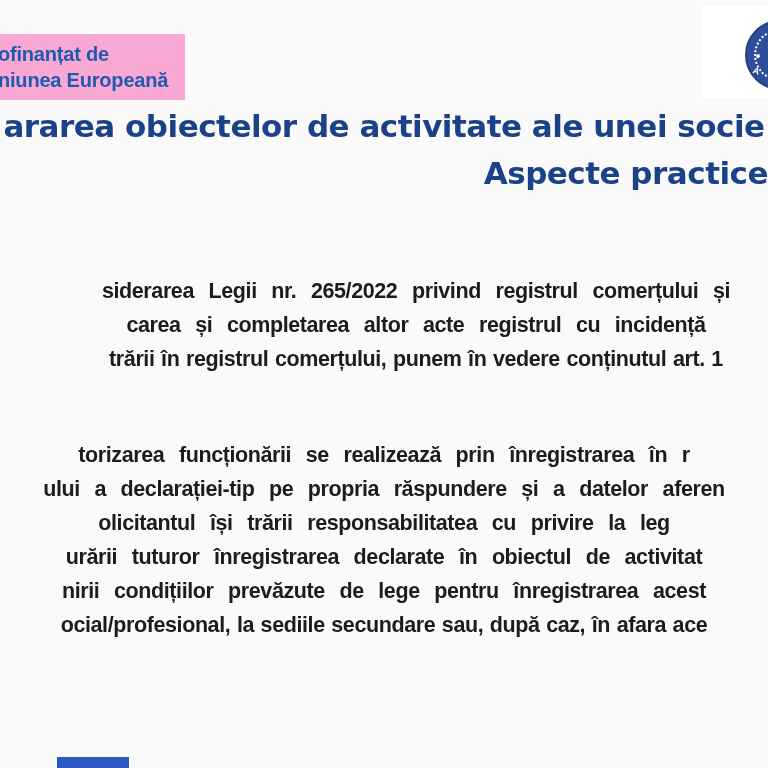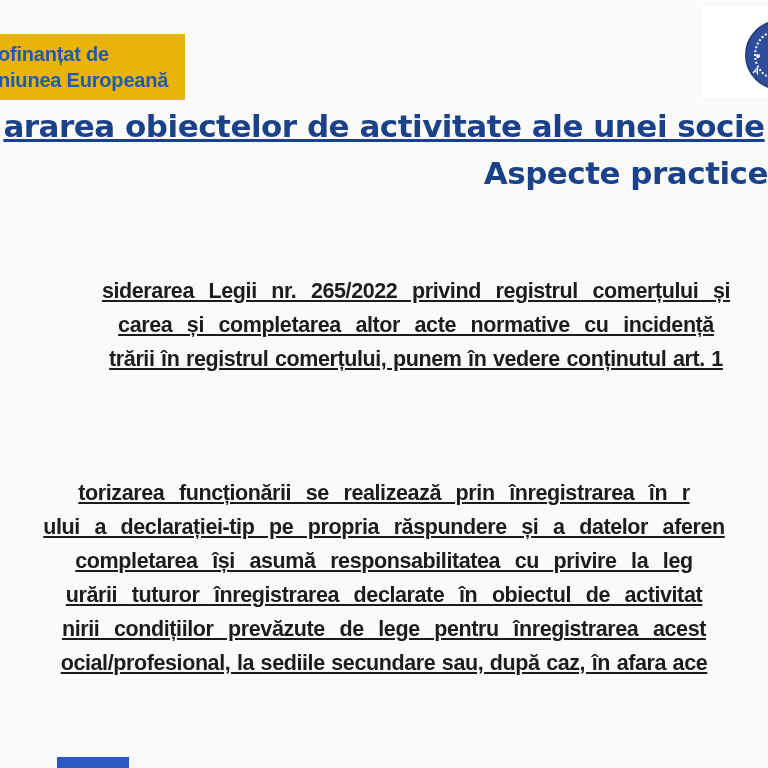--- a/index.html
+++ b/index.html
@@ -8,21 +8,21 @@
     background:#fafafa;
     overflow:hidden;
     position:relative;
     font-family:"Liberation Sans", sans-serif;
   }
   .stage{position:absolute;inset:0;width:768px;height:768px;overflow:hidden;}
 
   
   .eu-logo-box{
     position:absolute;left:0;top:34px;width:185px;height:66px;
-    background:#eab308;
+    background:#f9a8d4;
     display:flex;flex-direction:column;justify-content:center;
     overflow:hidden;
   }
   .eu-logo-text{
     font-weight:bold;font-size:20px;line-height:26px;
     color:#1e5bb0;white-space:nowrap;margin-left:-2px;
     letter-spacing:-0.2px;
   }
 
   
@@ -47,38 +47,38 @@
   }
   .seal-mark{
     position:absolute;left:6px;top:44px;
     color:#ffffff;font-size:9px;font-weight:bold;transform:rotate(18deg);
   }
 
   
   .clip-row{width:768px;overflow:hidden;}
   .c-line{
     position:relative;left:50%;transform:translateX(-50%);
-    display:inline-block;white-space:nowrap;text-decoration:underline;
+    display:inline-block;white-space:nowrap;
   }
 
   
   .title-block{position:absolute;top:103px;left:0;width:768px;}
   .title-line{
     font-family:"DejaVu Sans", sans-serif;
     font-weight:bold;
     font-size:31px;line-height:47px;
     color:#1b4188;
     letter-spacing:-0.5px;
   }
   .title-row{text-align:right;}
 
   
   .para{position:absolute;left:0;width:768px;}
   .para-1{top:274px;padding-left:32px;}
-  .para-2{top:438px;margin-top:38px;}
+  .para-2{top:438px;}
   .body-line{
     font-weight:bold;
     font-size:21.5px;line-height:34px;
     color:#1c1c1c;
     letter-spacing:-0.4px;
   }
   .just{word-spacing:9px;}
   .norm{word-spacing:1px;}
 
   
@@ -108,28 +108,28 @@
     <div class="clip-row">
       <span class="c-line title-line">ararea obiectelor de activitate ale unei socie</span>
     </div>
     <div class="title-row">
       <span class="title-line">Aspecte practice</span>
     </div>
   </div>
 
   <div class="para para-1">
     <div class="clip-row"><span class="c-line body-line just">siderarea Legii nr. 265/2022 privind registrul comerțului și</span></div>
-    <div class="clip-row"><span class="c-line body-line just">carea și completarea altor acte normative cu incidență</span></div>
+    <div class="clip-row"><span class="c-line body-line just">carea și completarea altor acte registrul cu incidență</span></div>
     <div class="clip-row"><span class="c-line body-line norm">trării în registrul comerțului, punem în vedere conținutul art. 1</span></div>
   </div>
 
   <div class="para para-2">
     <div class="clip-row"><span class="c-line body-line just">torizarea funcționării se realizează prin înregistrarea în r</span></div>
     <div class="clip-row"><span class="c-line body-line just">ului a declarației-tip pe propria răspundere și a datelor aferen</span></div>
-    <div class="clip-row"><span class="c-line body-line just">completarea își asumă responsabilitatea cu privire la leg</span></div>
+    <div class="clip-row"><span class="c-line body-line just">olicitantul își trării responsabilitatea cu privire la leg</span></div>
     <div class="clip-row"><span class="c-line body-line just">urării tuturor înregistrarea declarate în obiectul de activitat</span></div>
     <div class="clip-row"><span class="c-line body-line just">nirii condițiilor prevăzute de lege pentru înregistrarea acest</span></div>
     <div class="clip-row"><span class="c-line body-line norm">ocial/profesional, la sediile secundare sau, după caz, în afara ace</span></div>
   </div>
 
   <div class="footer-bar"></div>
 
 </div>
 
 </body></html>

